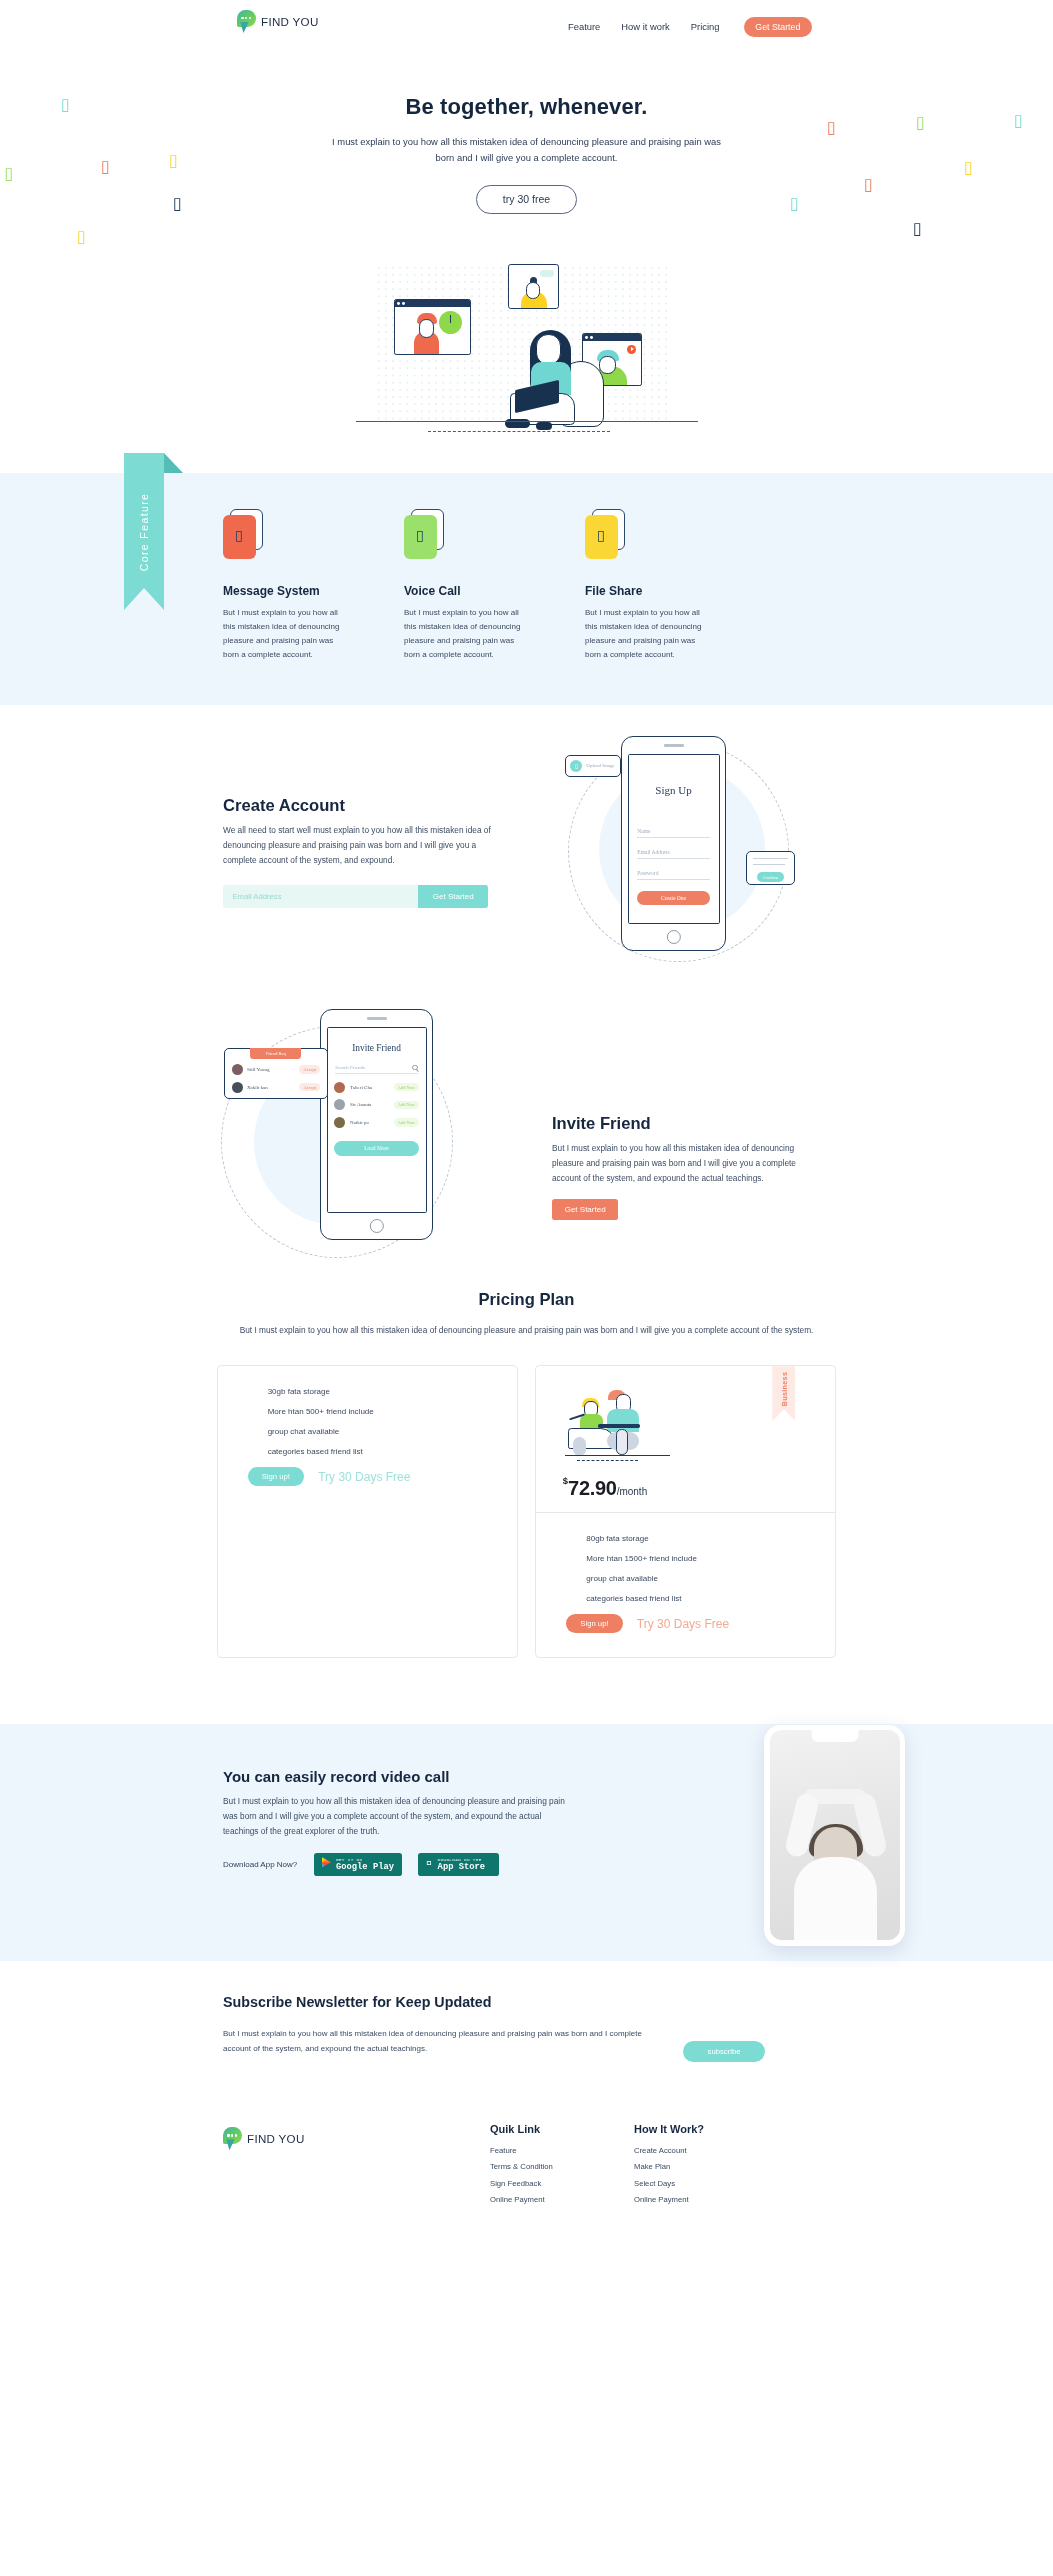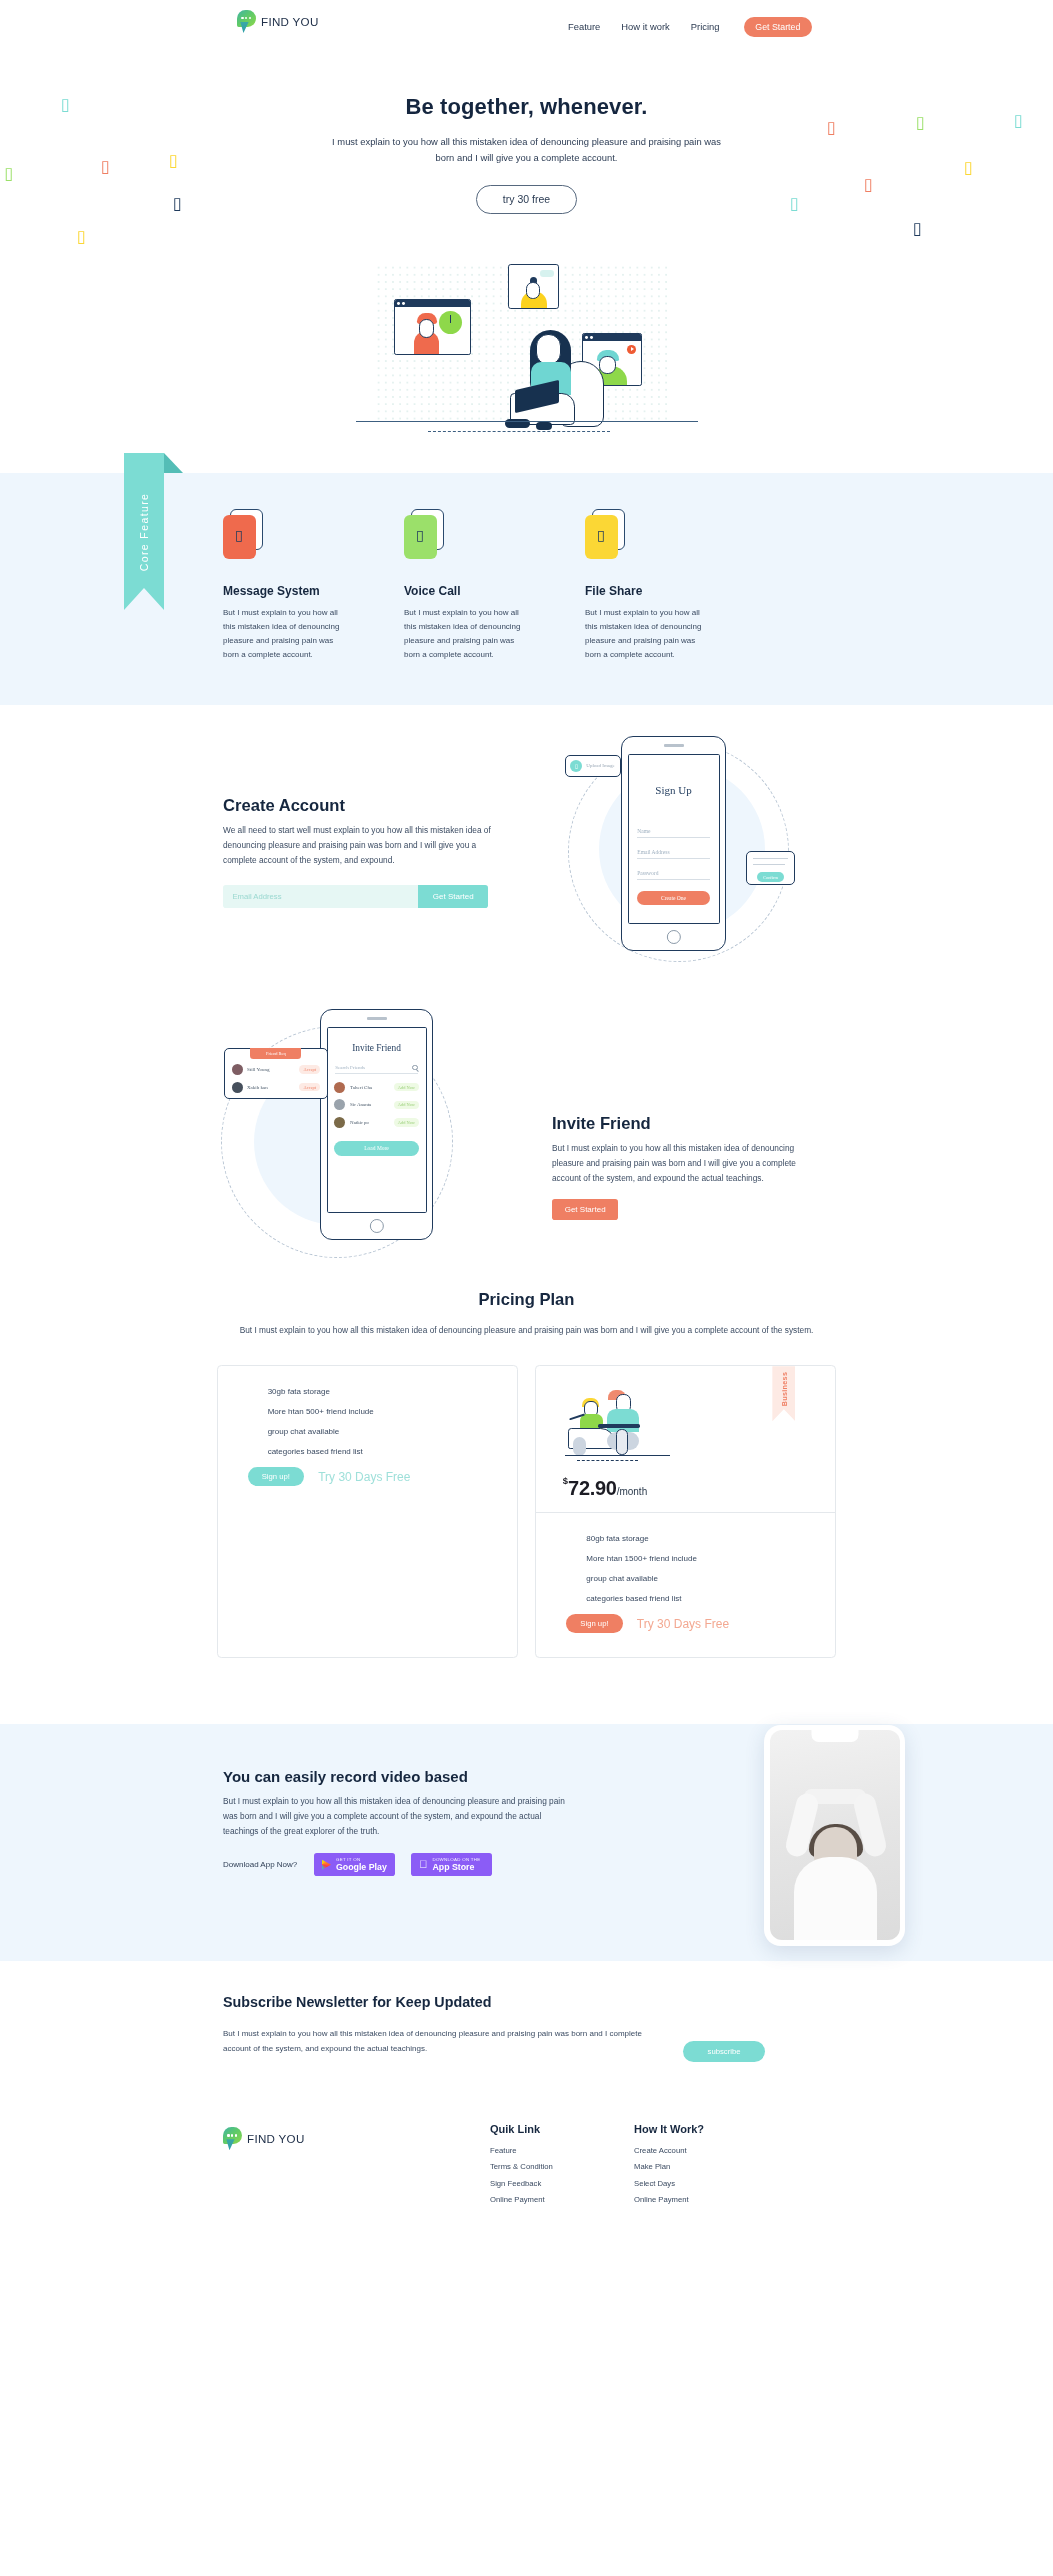--- a/index.html
+++ b/index.html
@@ -175,22 +175,22 @@
   .btn-signup.teal { background:#7cdcd3; } .btn-signup.orange { background:#ef7f63; }
   .trial { font-size:12px; } .trial.teal { color:#9fe0da; } .trial.orange { color:#f3a891; }
 
   
   .record-sec { margin-top:66px; background:#eef6fd; height:237px; position:relative; }
   .record-text { position:absolute; left:223px; top:44px; width:353px; }
   .record-text h2 { font-size:15px; font-weight:700; color:#16273f; margin-bottom:8.8px; }
   .dl-row { display:flex; align-items:center; gap:16.6px; margin-top:14.3px; }
   .dl-label { font-size:8px; color:#2e3e55; }
   .store {
-    display:flex; align-items:center; gap:5px; background:#8b5cf6; color:#fff;
-    border-radius:2.8px; padding:3.9px 7.7px; min-width:81px;
+    display:flex; gap:5px; background:#0f766e; color:#fff;
+    border-radius:2.8px; padding:3.9px 7.7px; min-width:81px;font-family:Liberation Mono, monospace;
   }
   .store .s1 { font-size:4.4px; letter-spacing:0.3px; text-transform:uppercase; opacity:.92; display:block; line-height:1.25; }
   .store .s2 { font-size:8.8px; font-weight:700; display:block; line-height:1.1; }
   .gp-icon { width:9.4px; height:10.5px; background:conic-gradient(from 200deg at 0% 50%, #00e0ff, #00f076, #ffd600, #ff3a44, #00e0ff);
              clip-path:polygon(0 0,100% 50%,0 100%); }
   .apple { font-size:11px; line-height:1; }
   .video-phone {
     position:absolute; left:764px; top:0.6px; width:141px; height:221px;
     background:#fff; border-radius:16.6px; box-shadow:0 5.5px 20px rgba(40,70,110,.14); padding:5.5px;
   }
@@ -521,21 +521,21 @@
             <button class="btn-signup orange">Sign up!</button>
             <a href="#" class="trial orange" style="text-decoration:none;">Try 30 Days Free</a>
           </div>
         </div>
       </div>
     </div>
   </div>
 
   <div class="record-sec">
     <div class="record-text">
-      <h2>You can easily record video based</h2>
+      <h2>You can easily record video call</h2>
       <p class="lead-p">But I must explain to you how all this mistaken idea of denouncing pleasure and praising pain was born and I will give you a complete account of the system, and expound the actual teachings of the great explorer of the truth.</p>
       <div class="dl-row">
         <span class="dl-label">Download App Now?</span>
         <a href="#" class="store" style="text-decoration:none;">
           <span class="gp-icon"></span>
           <span>
             <span class="s1">GET IT ON</span>
             <span class="s2">Google Play</span>
           </span>
         </a>

